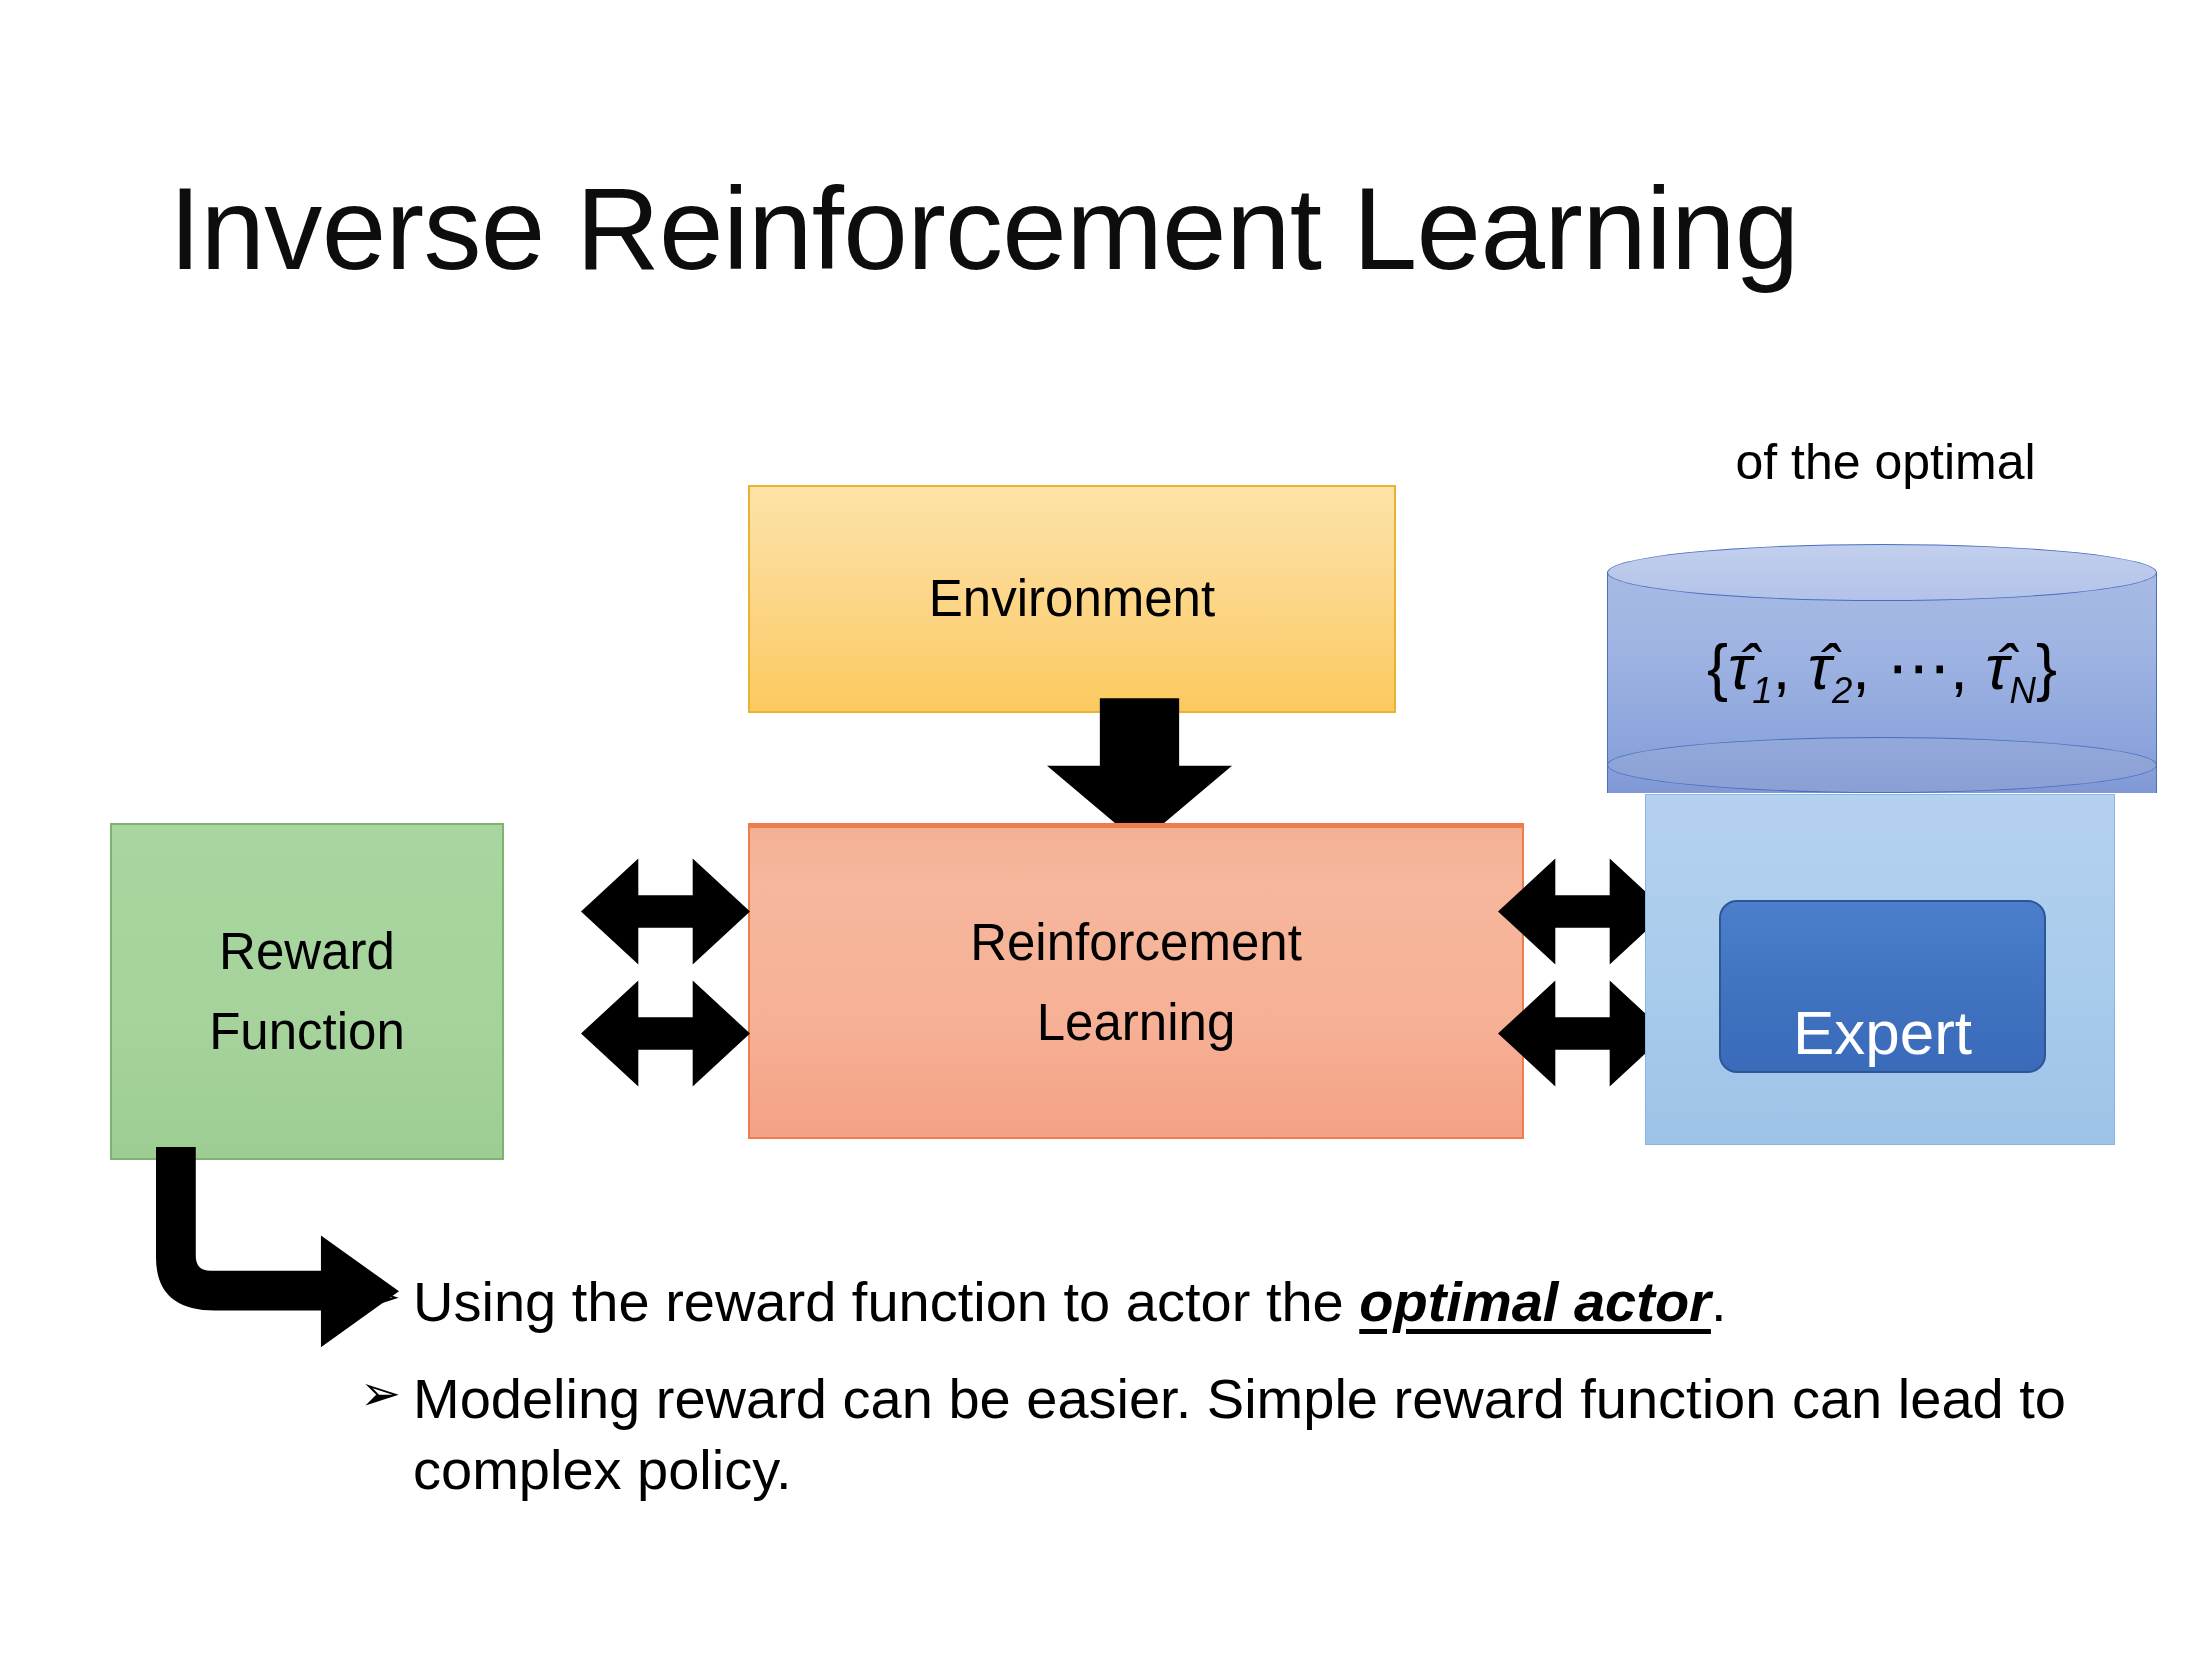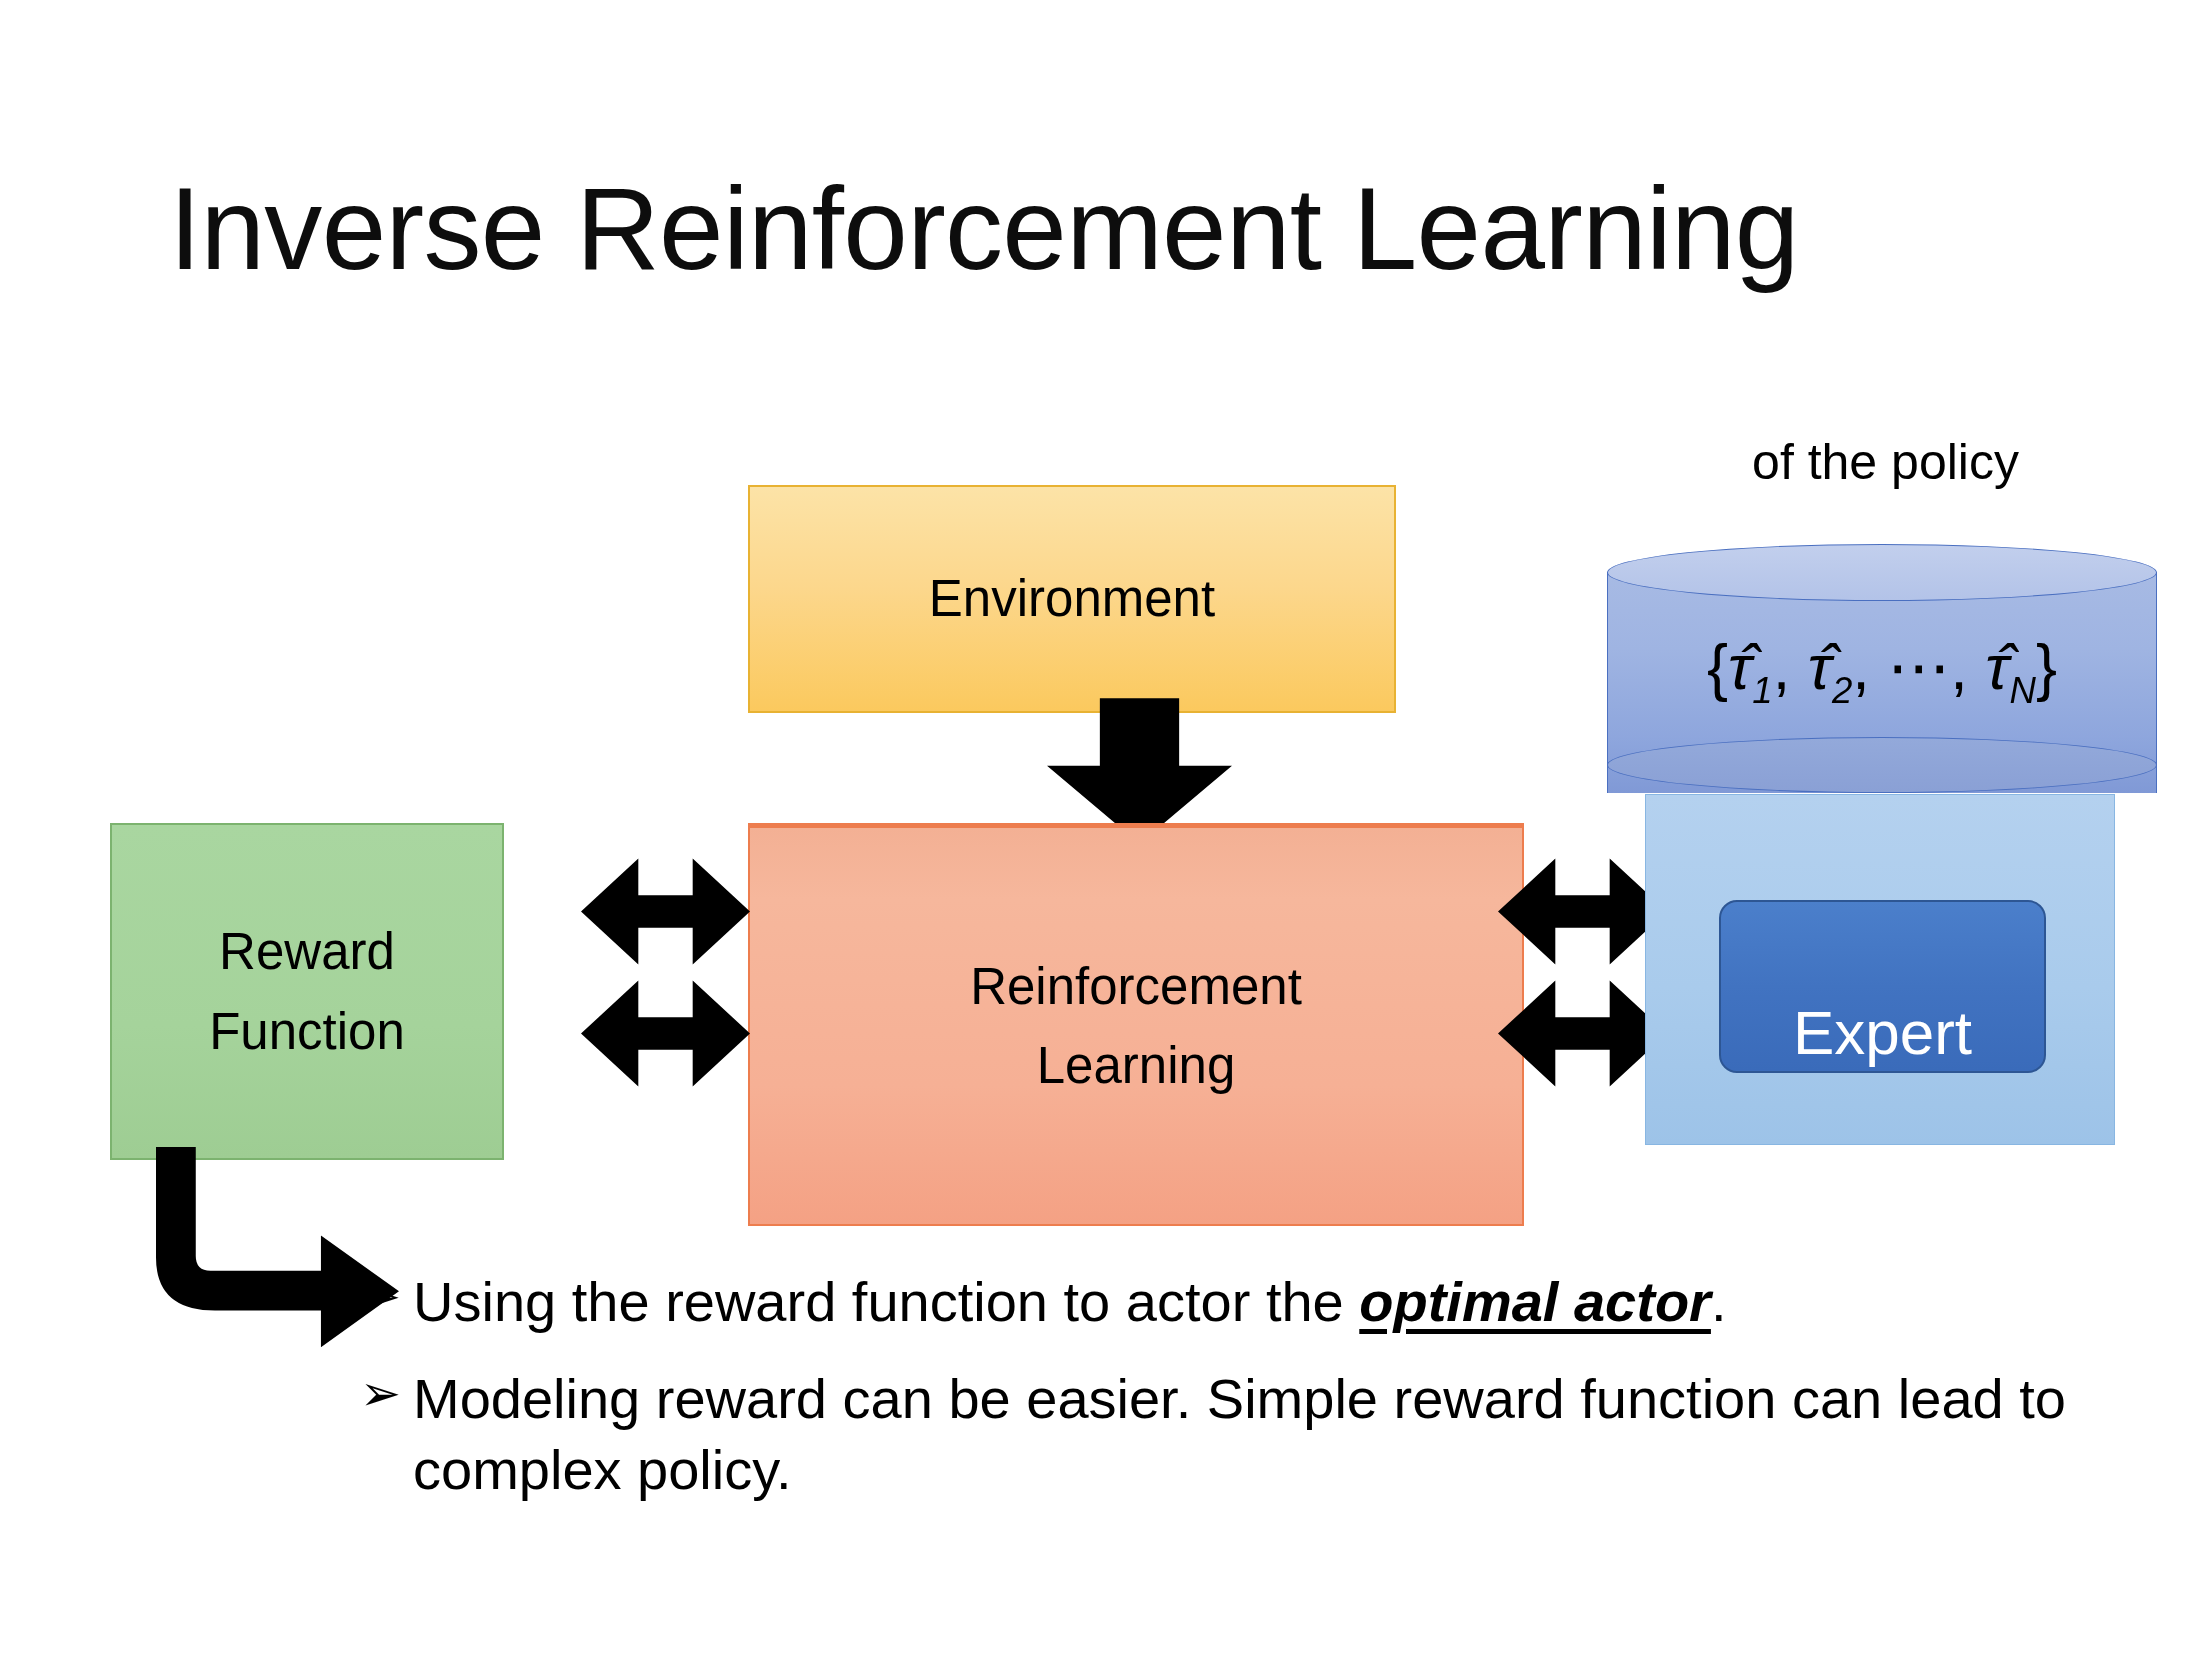--- a/index.html
+++ b/index.html
@@ -55,21 +55,21 @@
     height: 228px;
     background: linear-gradient(to bottom, #fce3a7 0%, #fcd78c 45%, #fbc95e 100%);
     border: 2.2px solid #e8b233;
   }
 
   
   #box-rl {
     left: 748px;
     top: 823px;
     width: 776px;
-    height: 403px;
+    height: 316px;
     background: linear-gradient(to bottom, #f3b094 0%, #f6b79c 18%, #f6b095 65%, #f4a184 100%);
     border: 2.2px solid #ed7d4e;
     border-top: 5.1px solid #ed7d4e;
     align-items: center;
   }
   #box-rl .box-label { line-height: 1.55; }
 
   
   #box-reward {
     left: 110px;
@@ -258,21 +258,21 @@
     <polygon points="78,176 78,226 152,226 152,176 230,248 152,320 152,270 78,270 78,320 0,248" fill="#000000"></polygon>
   </svg>
 
   <svg class="arrow-svg" id="arrow-lr-right" width="169" height="243" viewBox="0 0 230 330">
     <polygon points="78,10 78,60 152,60 152,10 230,82 152,154 152,104 78,104 78,154 0,82" fill="#000000"></polygon>
     <polygon points="78,176 78,226 152,226 152,176 230,248 152,320 152,270 78,270 78,320 0,248" fill="#000000"></polygon>
   </svg>
 
   <div id="demo-caption">
     <br>
-    <span>of the policy</span>
+    <span>of the optimal</span>
   </div>
 
   <div id="expert-panel"></div>
 
   <div id="cylinder">
     <div id="cyl-body"></div>
     <div id="cyl-bottom"></div>
     <div id="cyl-top"></div>
     <div id="cyl-formula">
       <span class="nohat">{</span>τ̂<span class="sub">1</span><span class="nohat">,&nbsp;</span>τ̂<span class="sub">2</span><span class="nohat">,&nbsp;⋯,&nbsp;</span>τ̂<span class="sub">N</span><span class="nohat">}</span>

